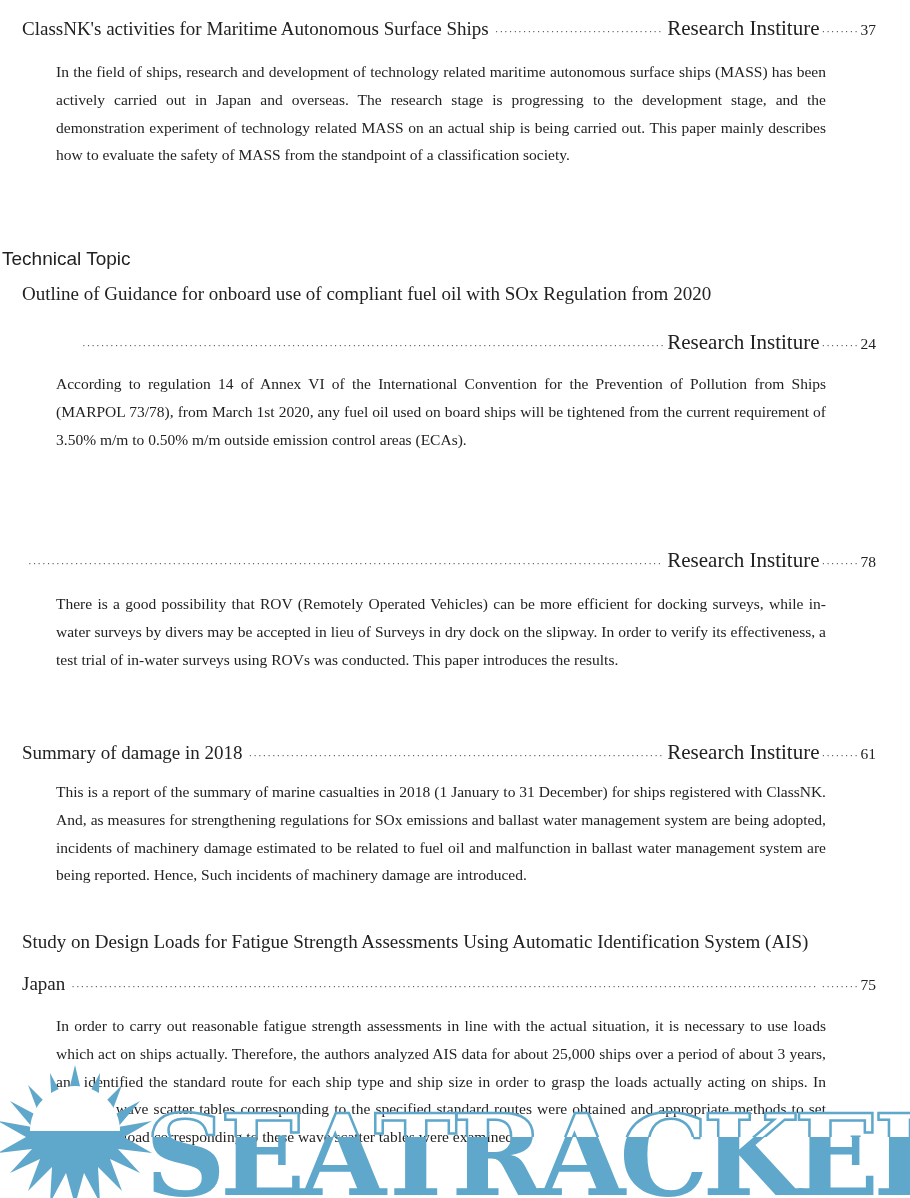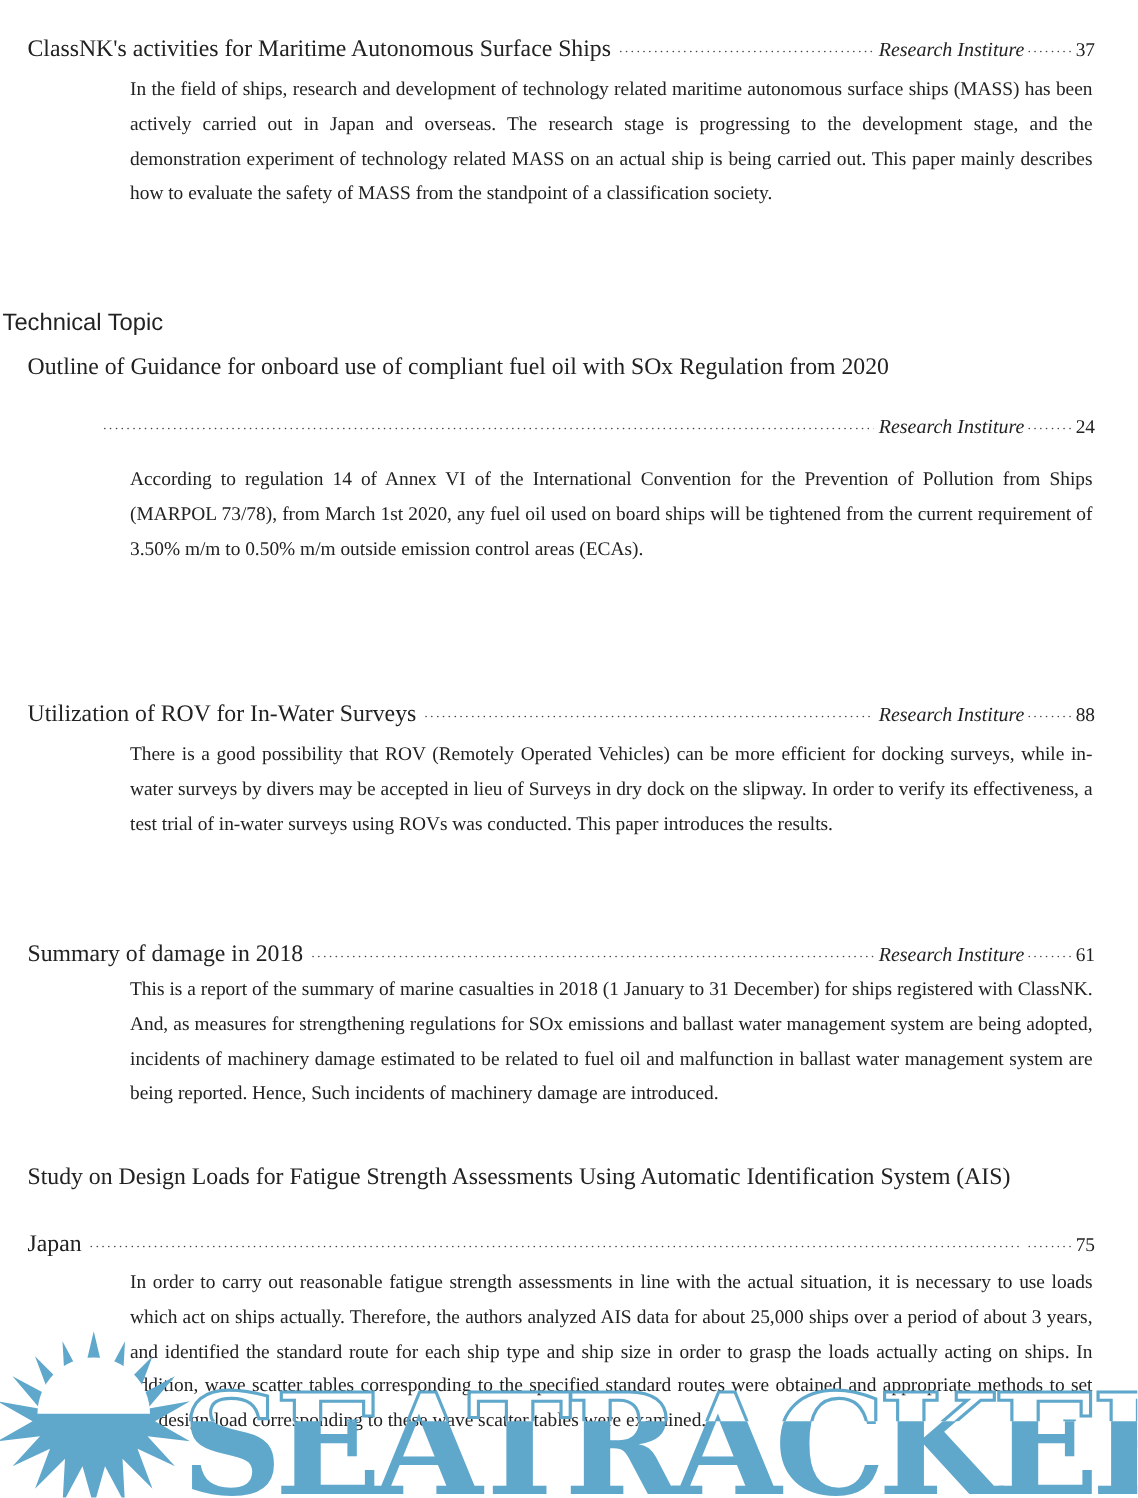--- a/index.html
+++ b/index.html
@@ -6,41 +6,41 @@
   body {
     width: 910px; height: 1198px; position: relative; overflow: hidden;
     font-family: "Liberation Serif", "DejaVu Serif", serif;
     color: #222222;
   }
   .entry-title {
     position: absolute; left: 22px; right: 34px;
     font-size: 19px; line-height: 24px; white-space: nowrap;
     display: flex; align-items: baseline;
   }
-  .entry-title .t { flex: 0 0 auto; margin-top: 12px; }
+  .entry-title .t { flex: 0 0 auto; }
   .entry-title .dots {
     flex: 1 1 auto; overflow: hidden; margin: 0 4px 0 6px;
     font-size: 11px; letter-spacing: 1px; color: #444; white-space: nowrap;
   }
   .entry-title .dots::before {
     content: "················································································································································································";
   }
-  .entry-title .dept { font-style: italic; font-size: 16px; flex: 0 0 auto; }
+  .entry-title .dept { font-size: 21px; flex: 0 0 auto; }
   .entry-title .dots2 {
     flex: 0 0 auto; width: 36px; overflow: hidden; margin: 0 3px 0 2px;
     font-size: 11px; letter-spacing: 1px; color: #444; white-space: nowrap;
   }
   .entry-title .dots2::before { content: "··········"; }
   .entry-title .pg { font-size: 15.5px; flex: 0 0 auto; }
 
   .title-only { position: absolute; left: 22px; font-size: 19px; line-height: 24px; white-space: nowrap; }
 
   .abstract {
     position: absolute; left: 56px; width: 770px;
-    font-size: 15.5px; line-height: 27.8px; text-align: justify; margin-left: 48px;
+    font-size: 15.5px; line-height: 27.8px; text-align: justify;
   }
   .section-heading {
     position: absolute; left: 2px; top: 248px;
     font-family: "Liberation Sans", "DejaVu Sans", sans-serif;
     font-size: 19px; color: #222;
   }
   .watermark {
     position: absolute; left: 0; top: 1065px; width: 910px; height: 133px;
     pointer-events: none;
   }
@@ -64,25 +64,24 @@
   <span class="dots" style="margin-left:0;"></span>
   <span class="dept">Research Institure</span>
   <span class="dots2"></span>
   <span class="pg">24</span>
 </div>
 <div class="abstract" style="top:370px;">
   <div>According to regulation 14 of Annex VI of the International Convention for the Prevention of Pollution from Ships (MARPOL 73/78), from March 1st 2020, any fuel oil used on board ships will be tightened from the current requirement of 3.50% m/m to 0.50% m/m outside emission control areas (ECAs).</div>
 </div>
 
 <div class="entry-title" style="top:548px;">
-  <span class="t">Utilization of ROV for In-Water Surveys</span>
   <span class="dots"></span>
   <span class="dept">Research Institure</span>
   <span class="dots2"></span>
-  <span class="pg">88</span>
+  <span class="pg">78</span>
 </div>
 <div class="abstract" style="top:590px;">There is a good possibility that ROV (Remotely Operated Vehicles) can be more efficient for docking surveys, while in-water surveys by divers may be accepted in lieu of Surveys in dry dock on the slipway. In order to verify its effectiveness, a test trial of in-water surveys using ROVs was conducted. This paper introduces the results.</div>
 
 <div class="entry-title" style="top:740px;">
   <span class="t">Summary of damage in 2018</span>
   <span class="dots"></span>
   <span class="dept">Research Institure</span>
   <span class="dots2"></span>
   <span class="pg">61</span>
 </div>

